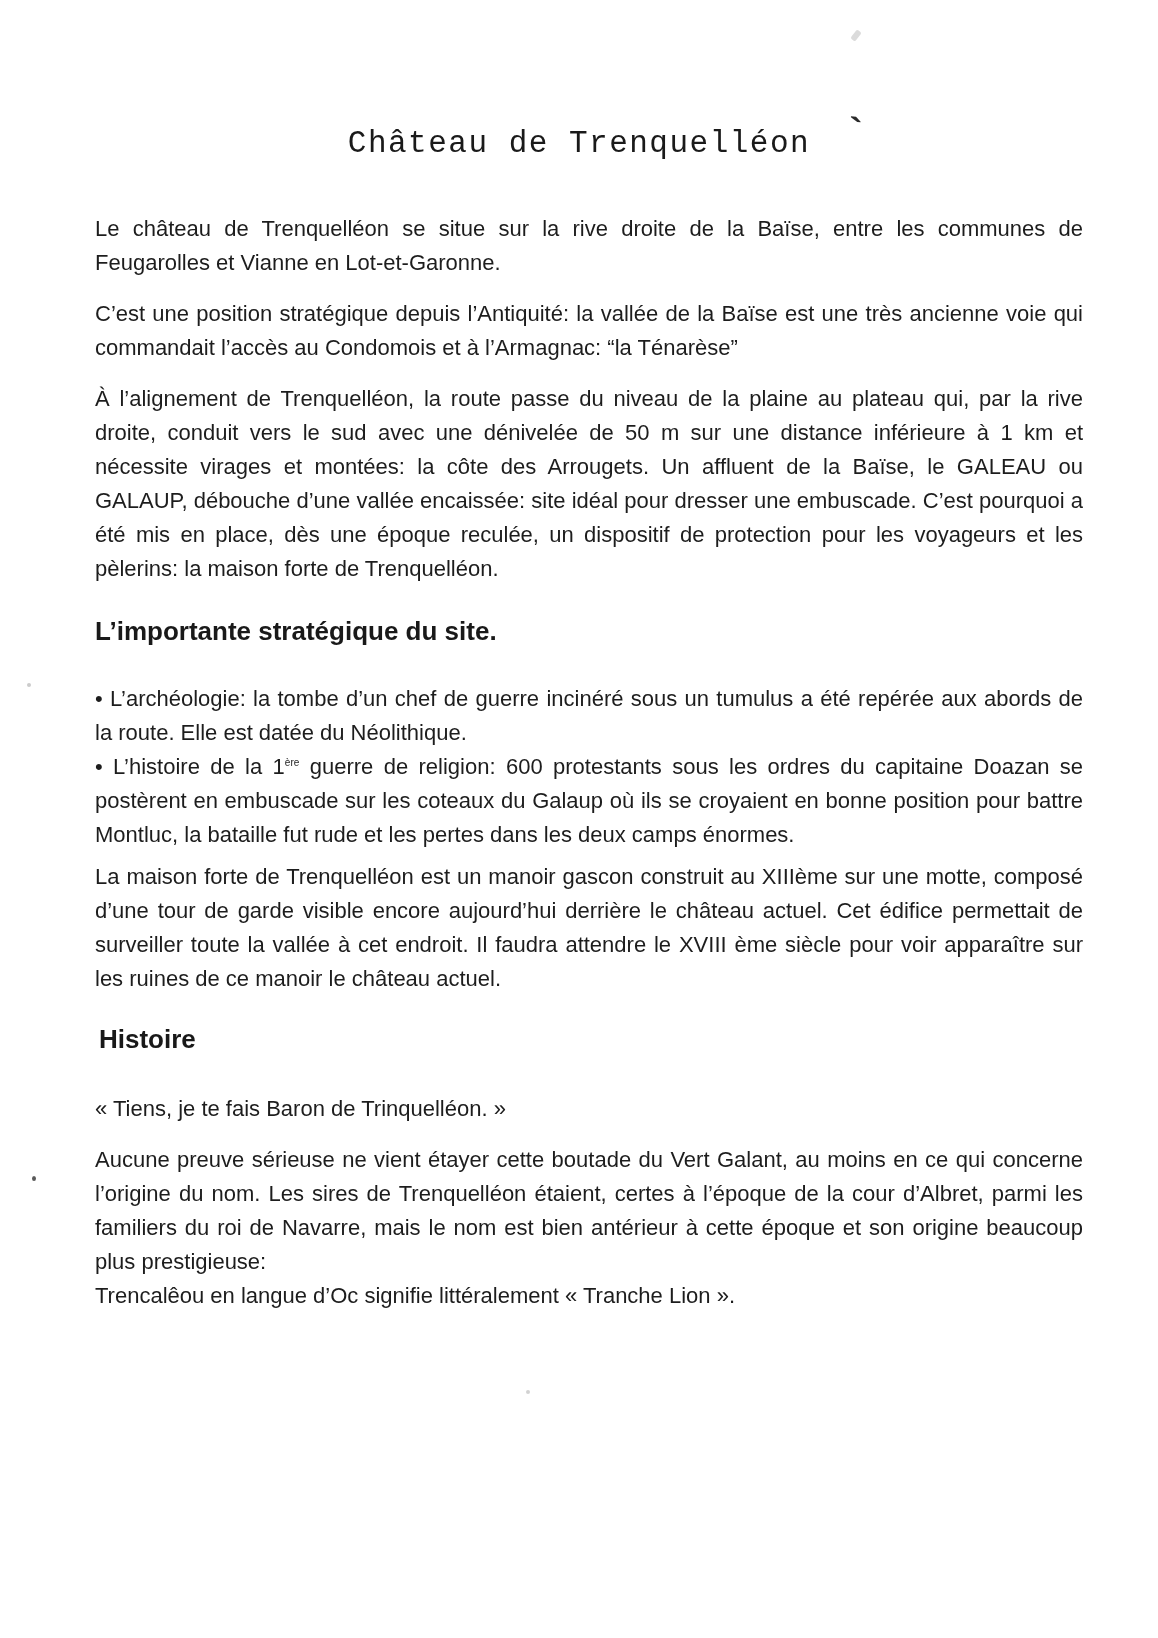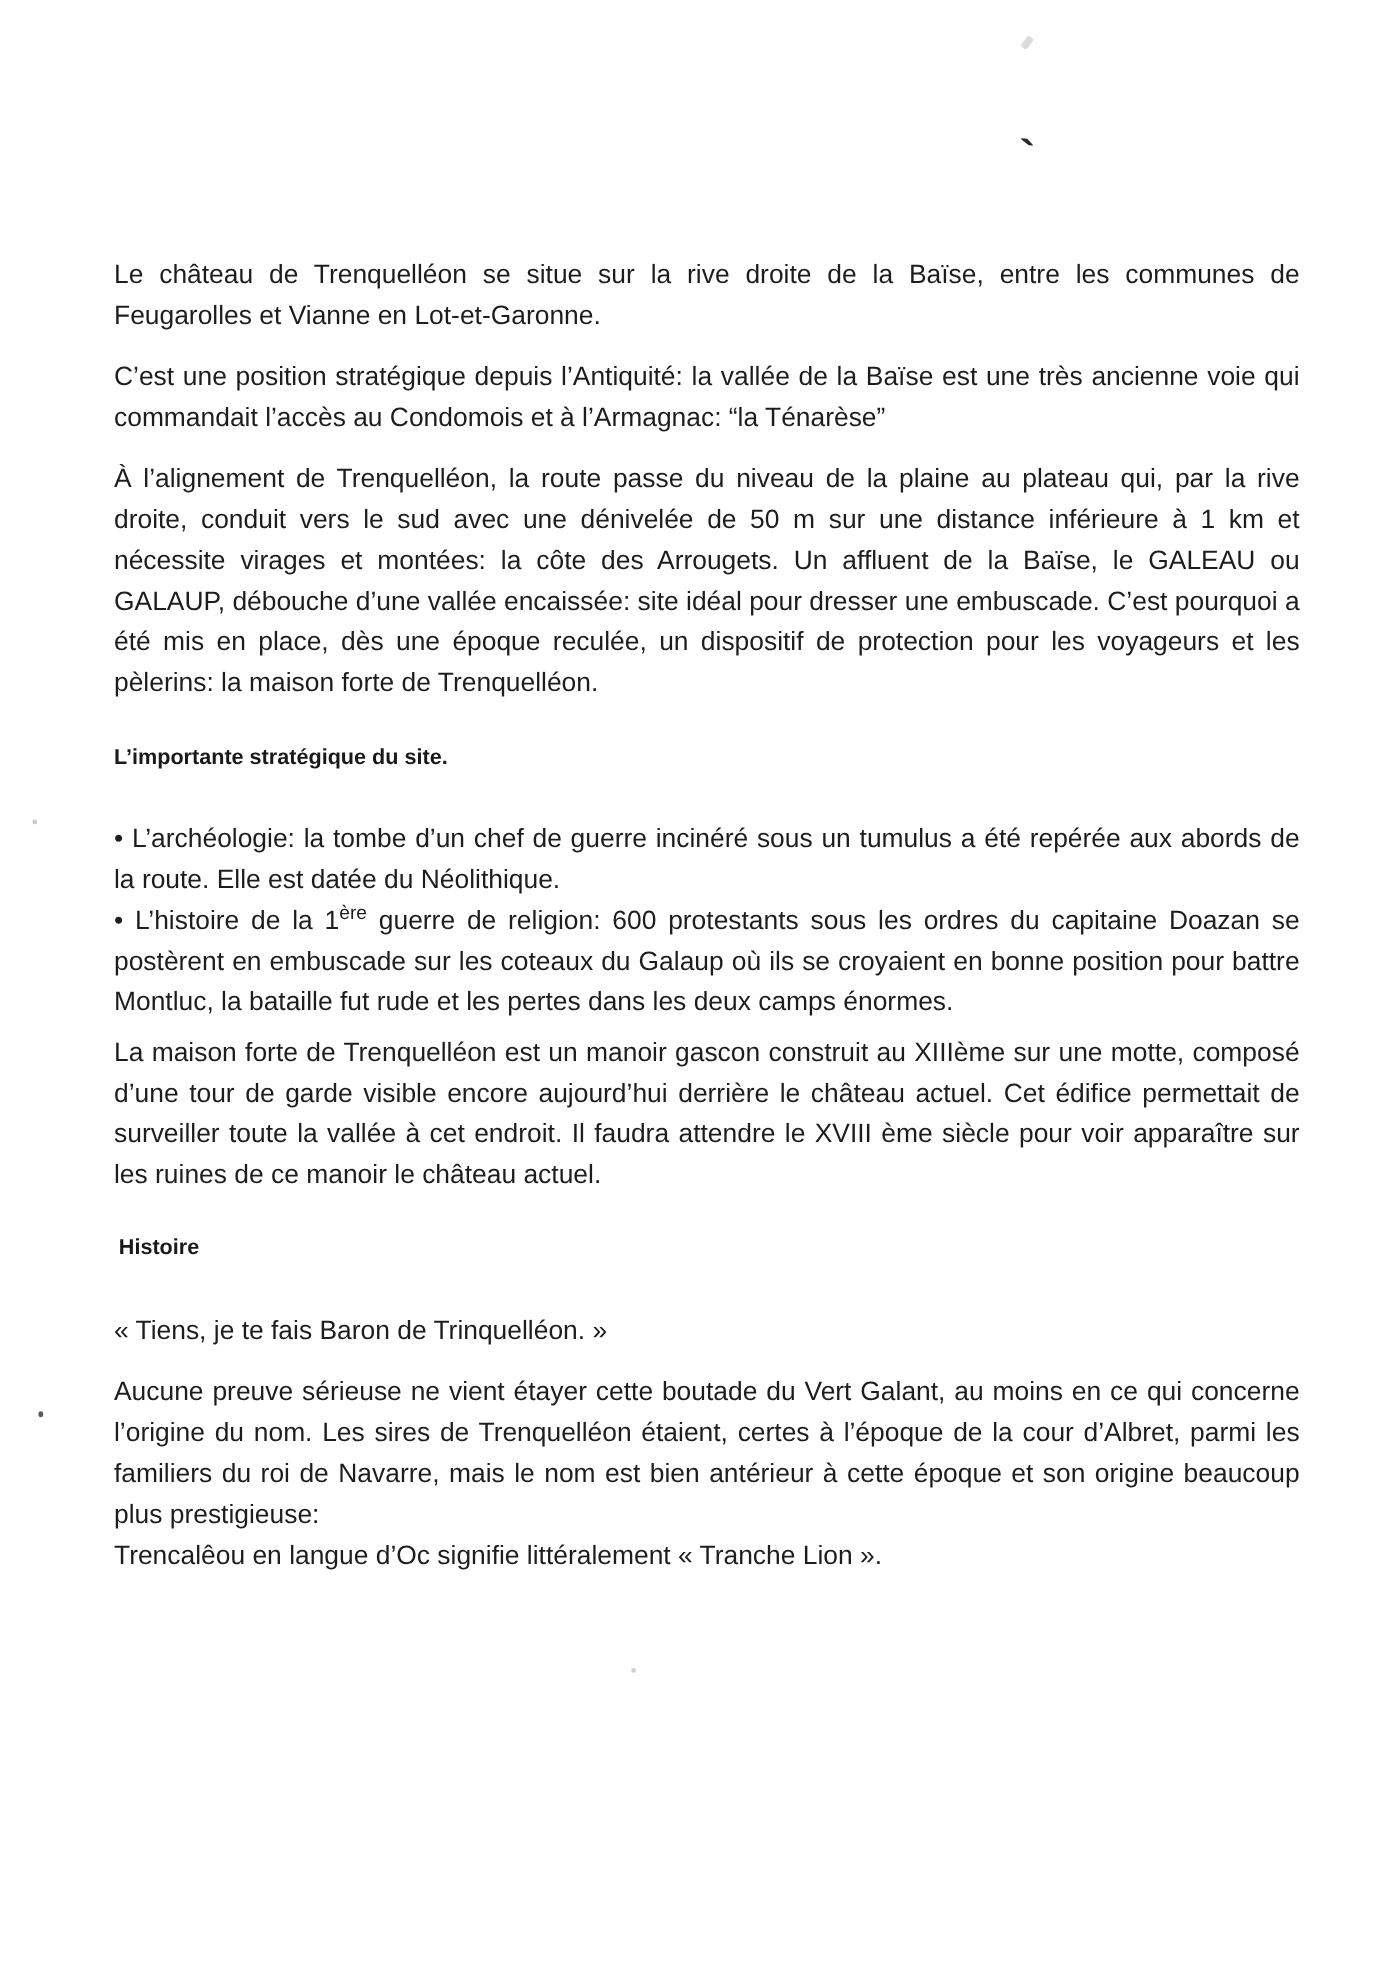--- a/index.html
+++ b/index.html
@@ -47,32 +47,32 @@
     width: 988px;
     font-size: 22px;
     line-height: 34px;
     text-align: justify;
     color: #1d1d1d;
   }
   .para { margin: 0 0 17px 0; }
   .para .seg { text-align: justify; }
   .heading {
     margin: 28px 0 34px 0;
-    font-size: 18px;
+    font-size: 26px;
     font-weight: 700;
     text-align: left;
     color: #191919;
   }
   .heading.histoire { margin: 26px 0 36px 4px; }
   .list-block { margin: 0 0 8px 0; }
   .list-block .intro { text-align: left; }
   .para.origine { margin-bottom: 34px; }
   .para.last { margin-bottom: 0; }
   sup.ere {
-    font-size: 16px;
+    font-size: 10px;
     line-height: 0;
     vertical-align: super;
   }
   
   .artifact { position: absolute; pointer-events: none; }
   .speck-top {
     top: 30px; left: 853px;
     width: 6px; height: 11px;
     background: #bdbdbd;
     opacity: 0.55;
@@ -81,20 +81,23 @@
   }
   .dot-a { top: 683px; left: 27px; width: 4px; height: 4px; background: #cccccc; border-radius: 50%; }
   .dot-b { top: 1176px; left: 32px; width: 4px; height: 5px; background: #5a5a5a; border-radius: 50%; }
   .dot-c { top: 1390px; left: 526px; width: 4px; height: 4px; background: #d2d2d2; border-radius: 50%; }
 </style>
 </head>
 <body>
 
 <div class="page">
 
+  <div class="title-row">
+    <h1 class="doc-title">Château de Trenquelléon</h1>
+  </div>
   <span class="stray-mark">`</span>
 
   <div class="body-col">
 
     <p class="para">Le château de Trenquelléon se situe sur la rive droite de la Baïse, entre les communes de Feugarolles et Vianne en Lot-et-Garonne.</p>
 
     <p class="para">C’est une position stratégique depuis l’Antiquité: la vallée de la Baïse est une très ancienne voie qui commandait l’accès au Condomois et à l’Armagnac: “la Ténarèse”</p>
 
     <p class="para">À l’alignement de Trenquelléon, la route passe du niveau de la plaine au plateau qui, par la rive droite, conduit vers le sud avec une dénivelée de 50 m sur une distance inférieure à 1 km et nécessite virages et montées: la côte des Arrougets. Un affluent de la Baïse, le GALEAU ou GALAUP, débouche d’une vallée encaissée: site idéal pour dresser une embuscade. C’est pourquoi a été mis en place, dès une époque reculée, un dispositif de protection pour les voyageurs et les pèlerins: la maison forte de Trenquelléon.</p>
 

